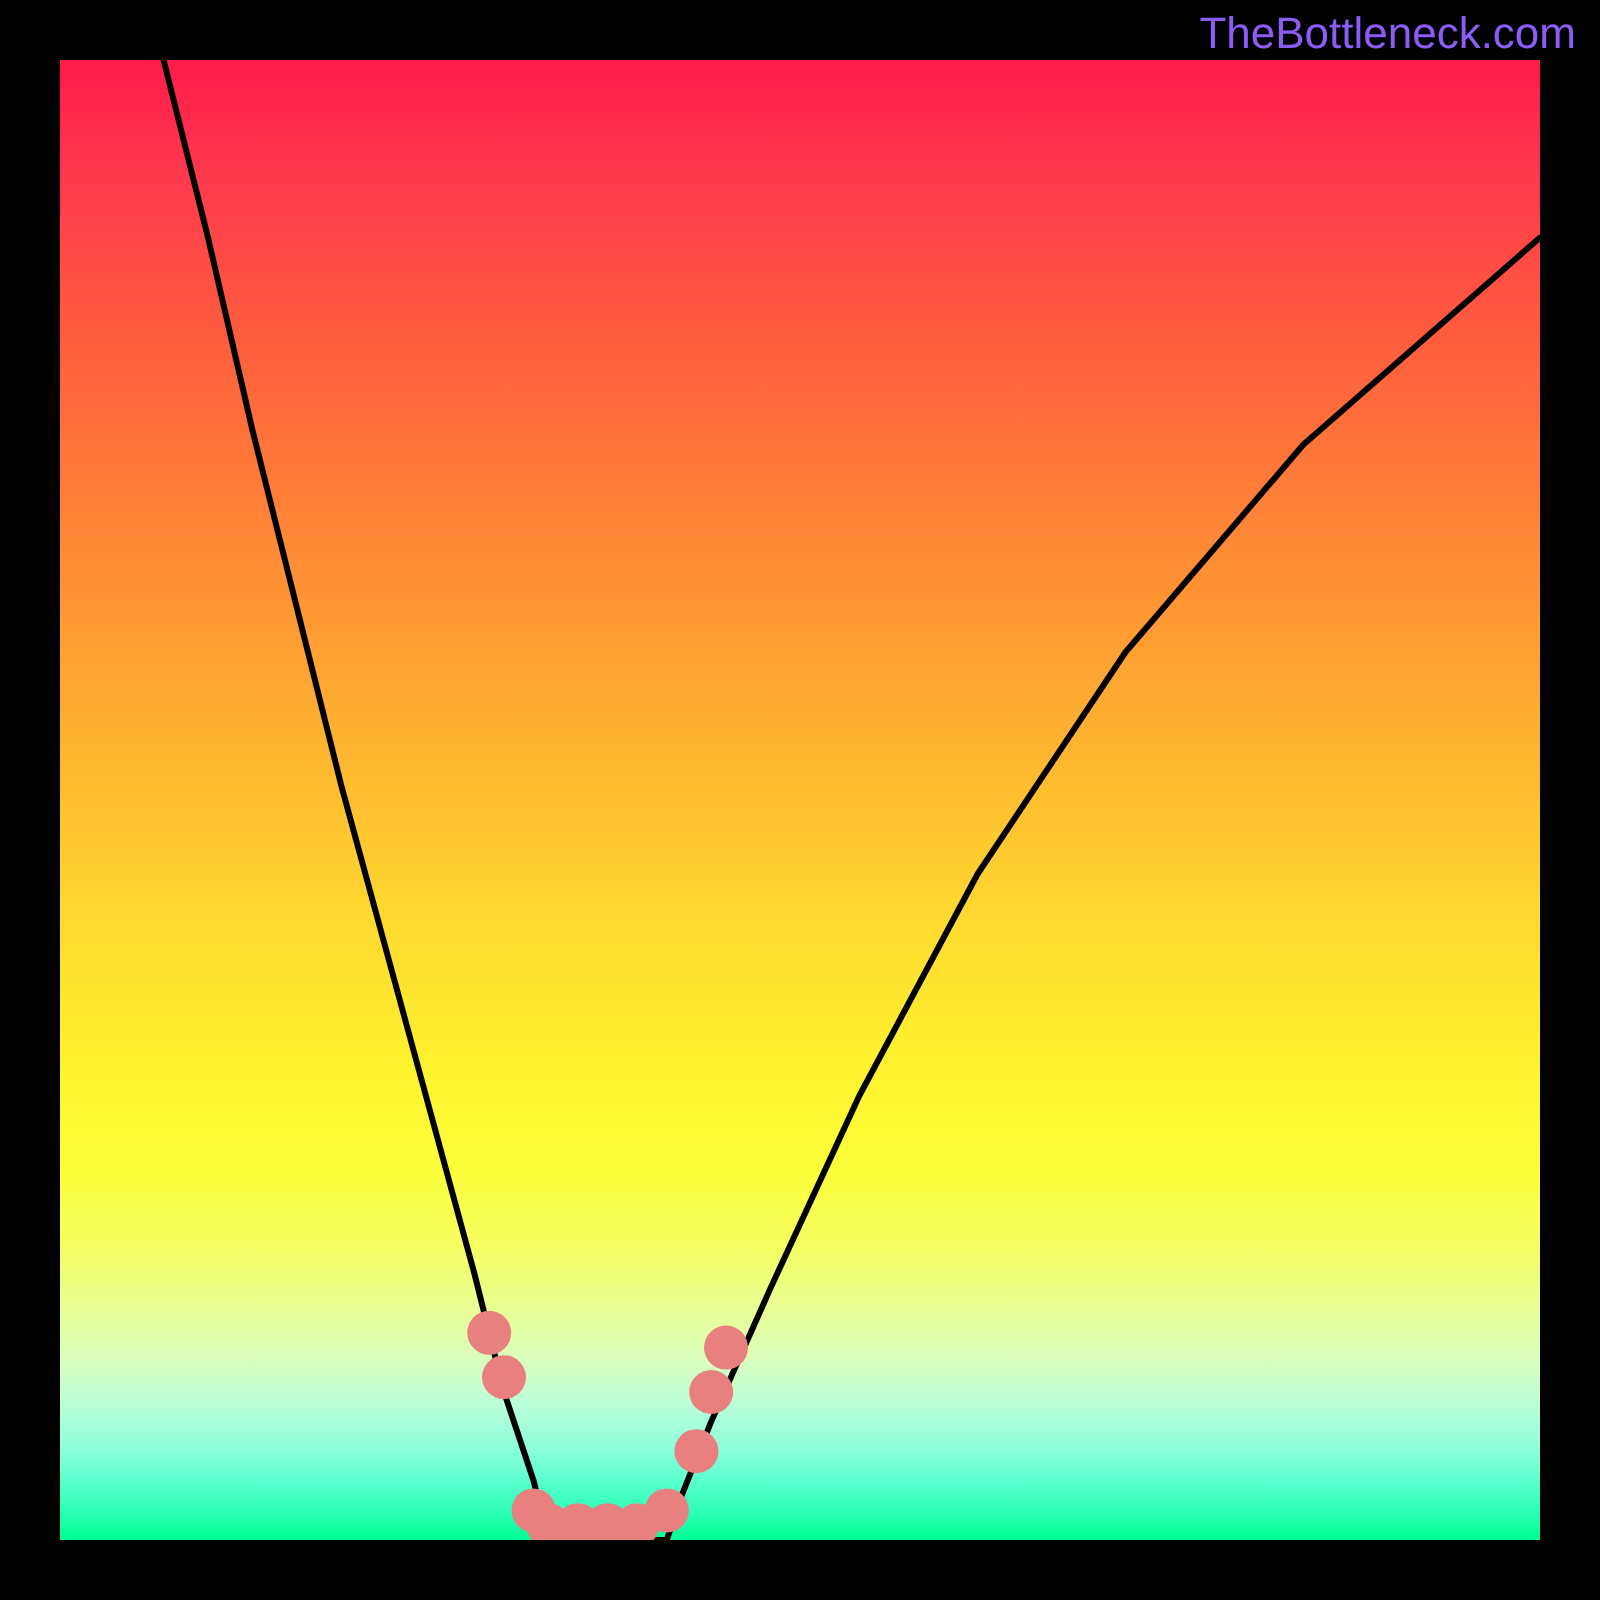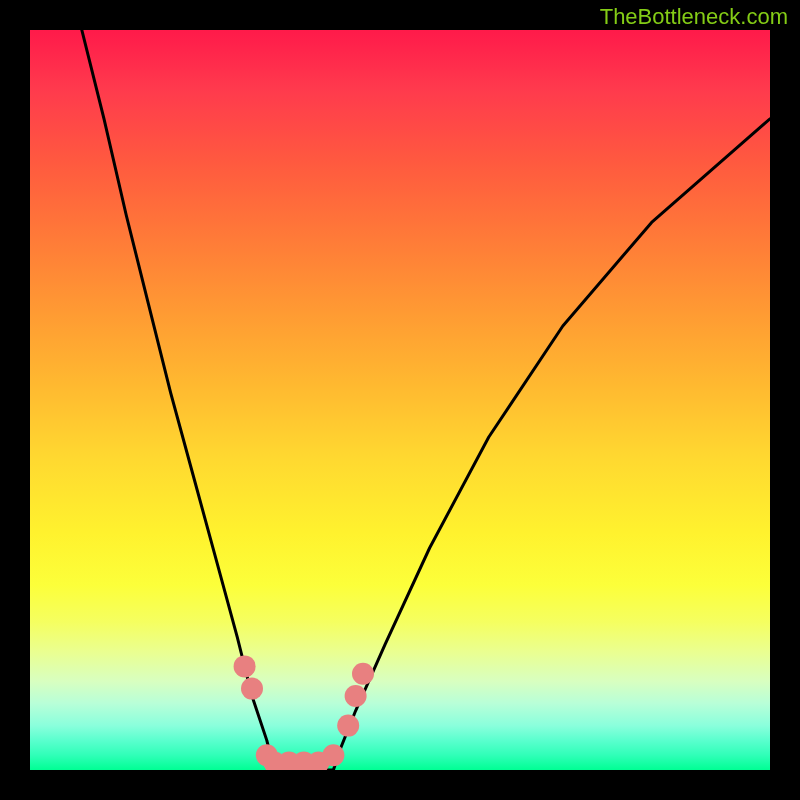--- a/index.html
+++ b/index.html
@@ -8,21 +8,21 @@
     width: 800px;
     height: 800px;
     background: #000;
     position: relative;
     font-family: Arial, sans-serif;
   }
   .watermark {
     position: absolute;
     top: 4px;
     right: 12px;
-    color: #84cc16;
+    color: #8b5cf6;
     font-size: 22px;
     font-weight: 400;
     z-index: 10;
     margin-left: 24px;
   }
   .plot-area {
     position: absolute;
     left: 30px;
     top: 30px;
     width: 740px;

